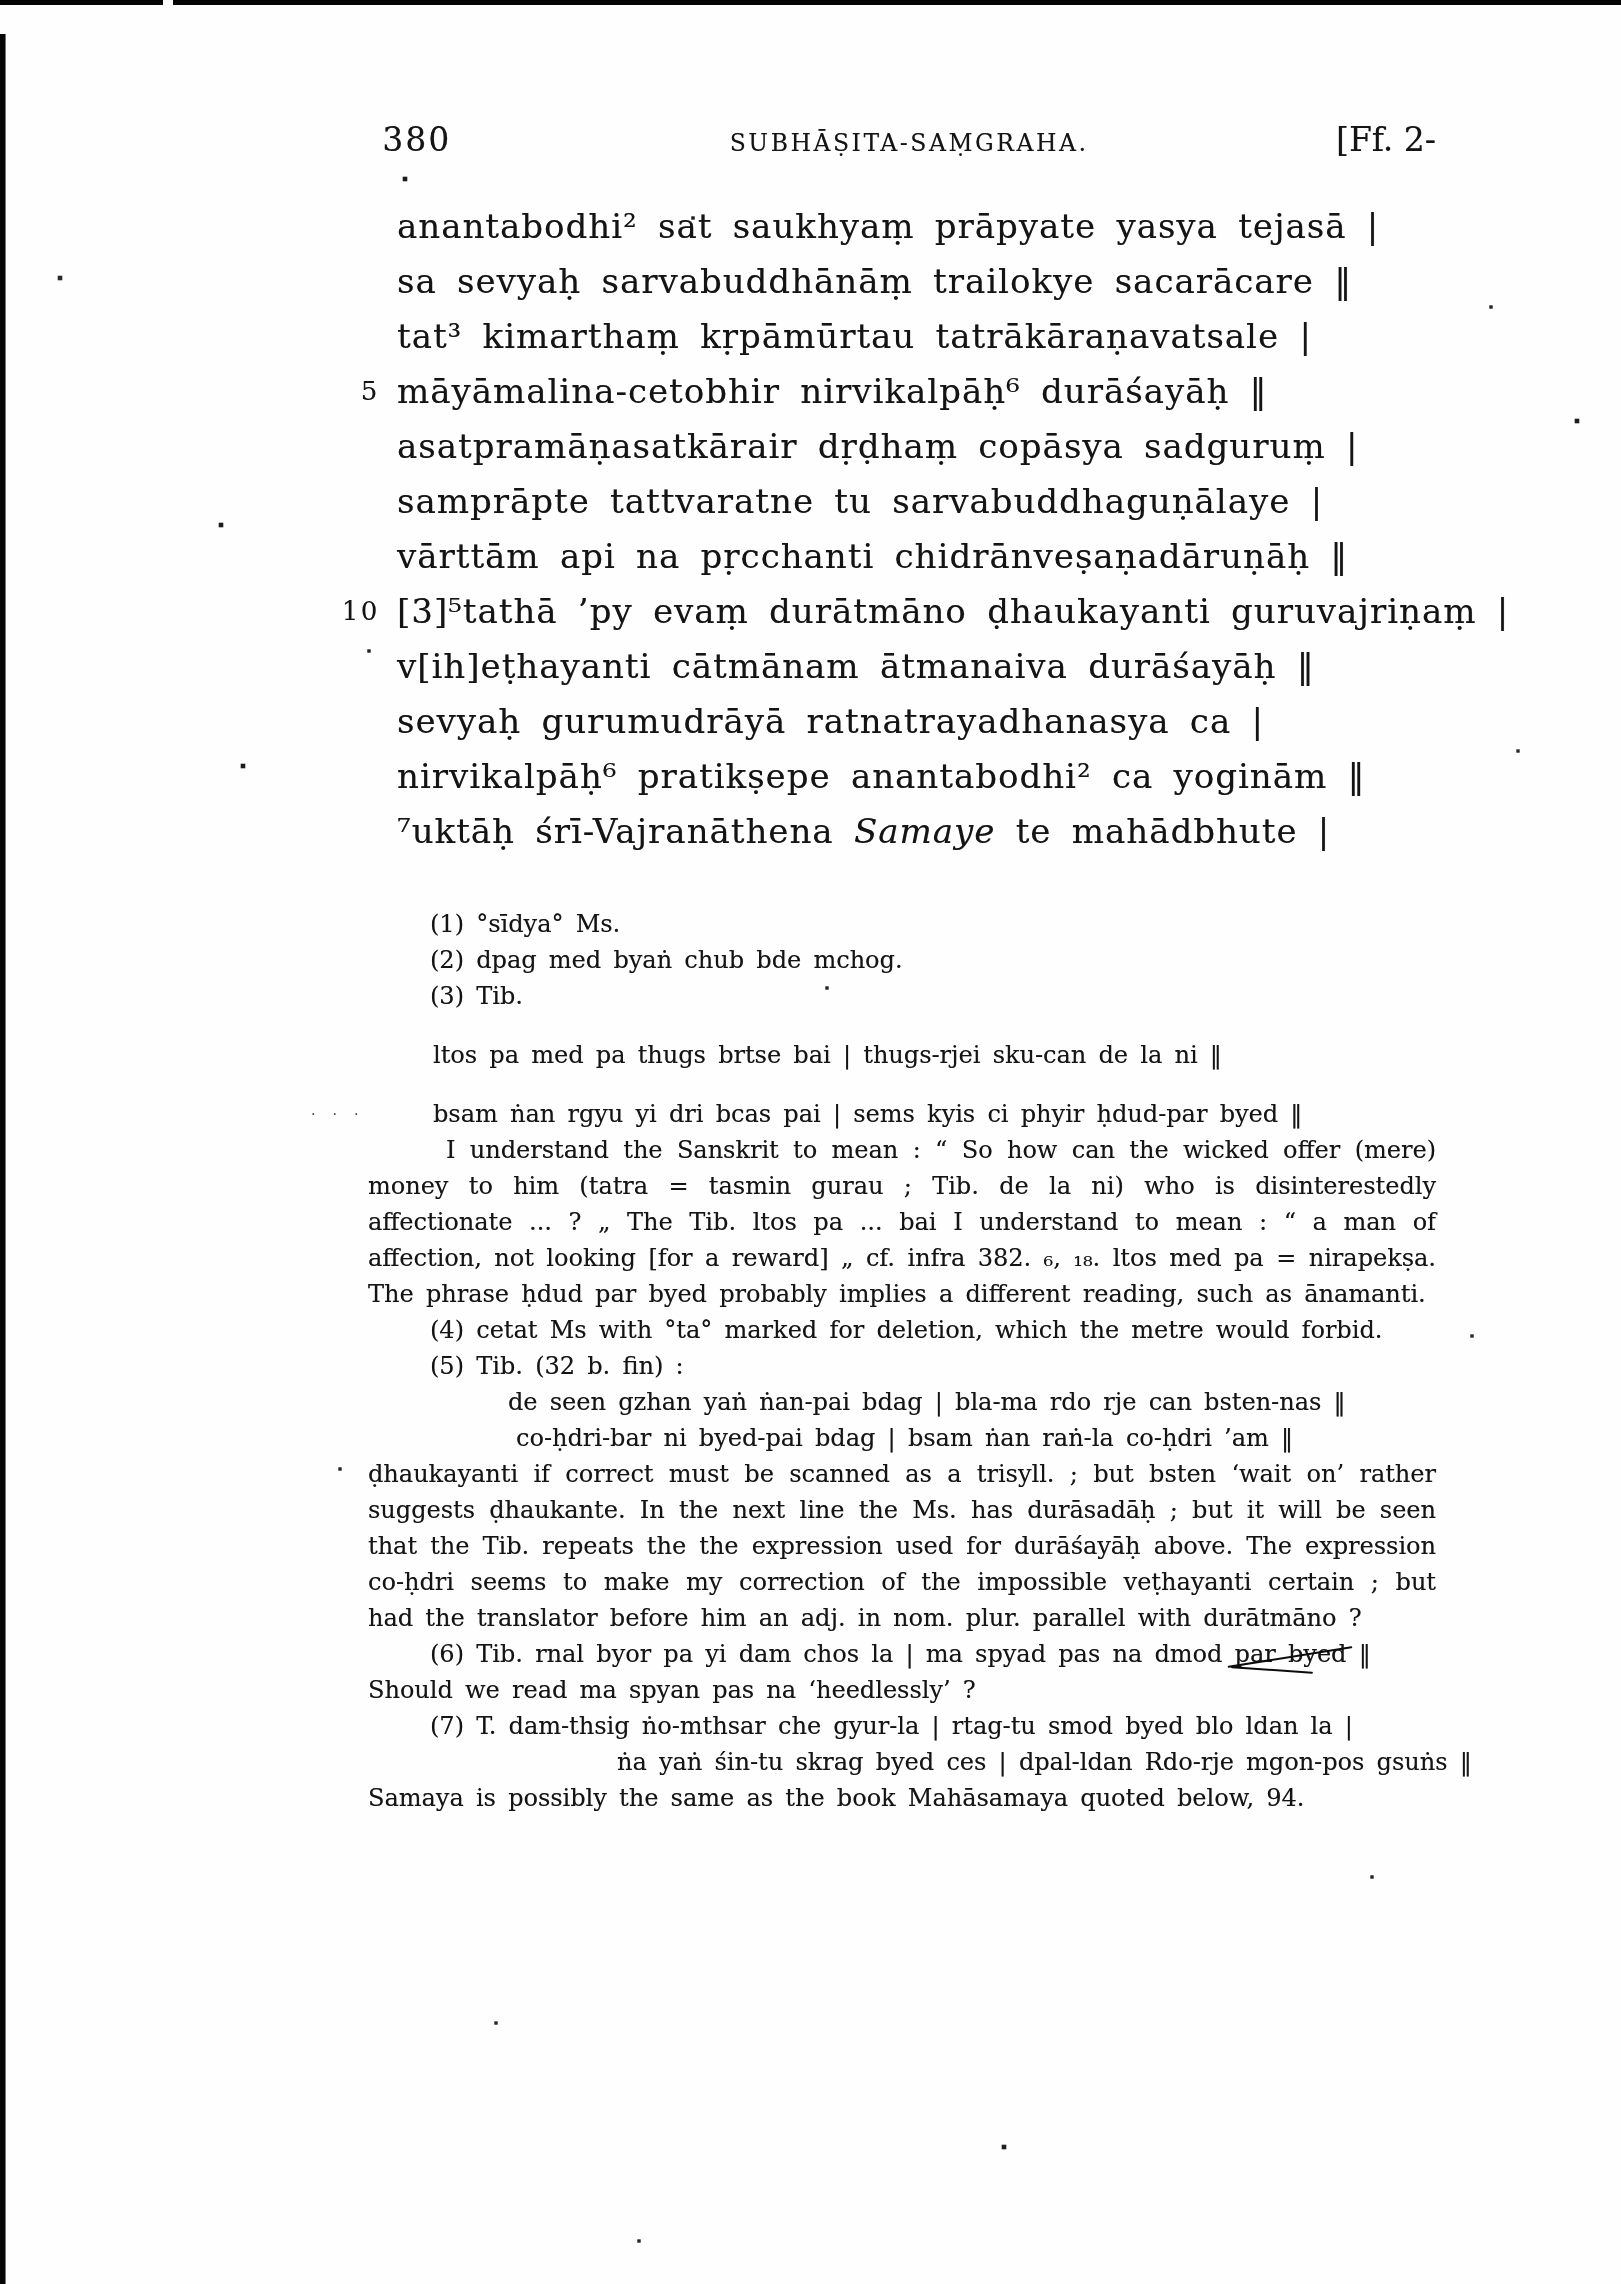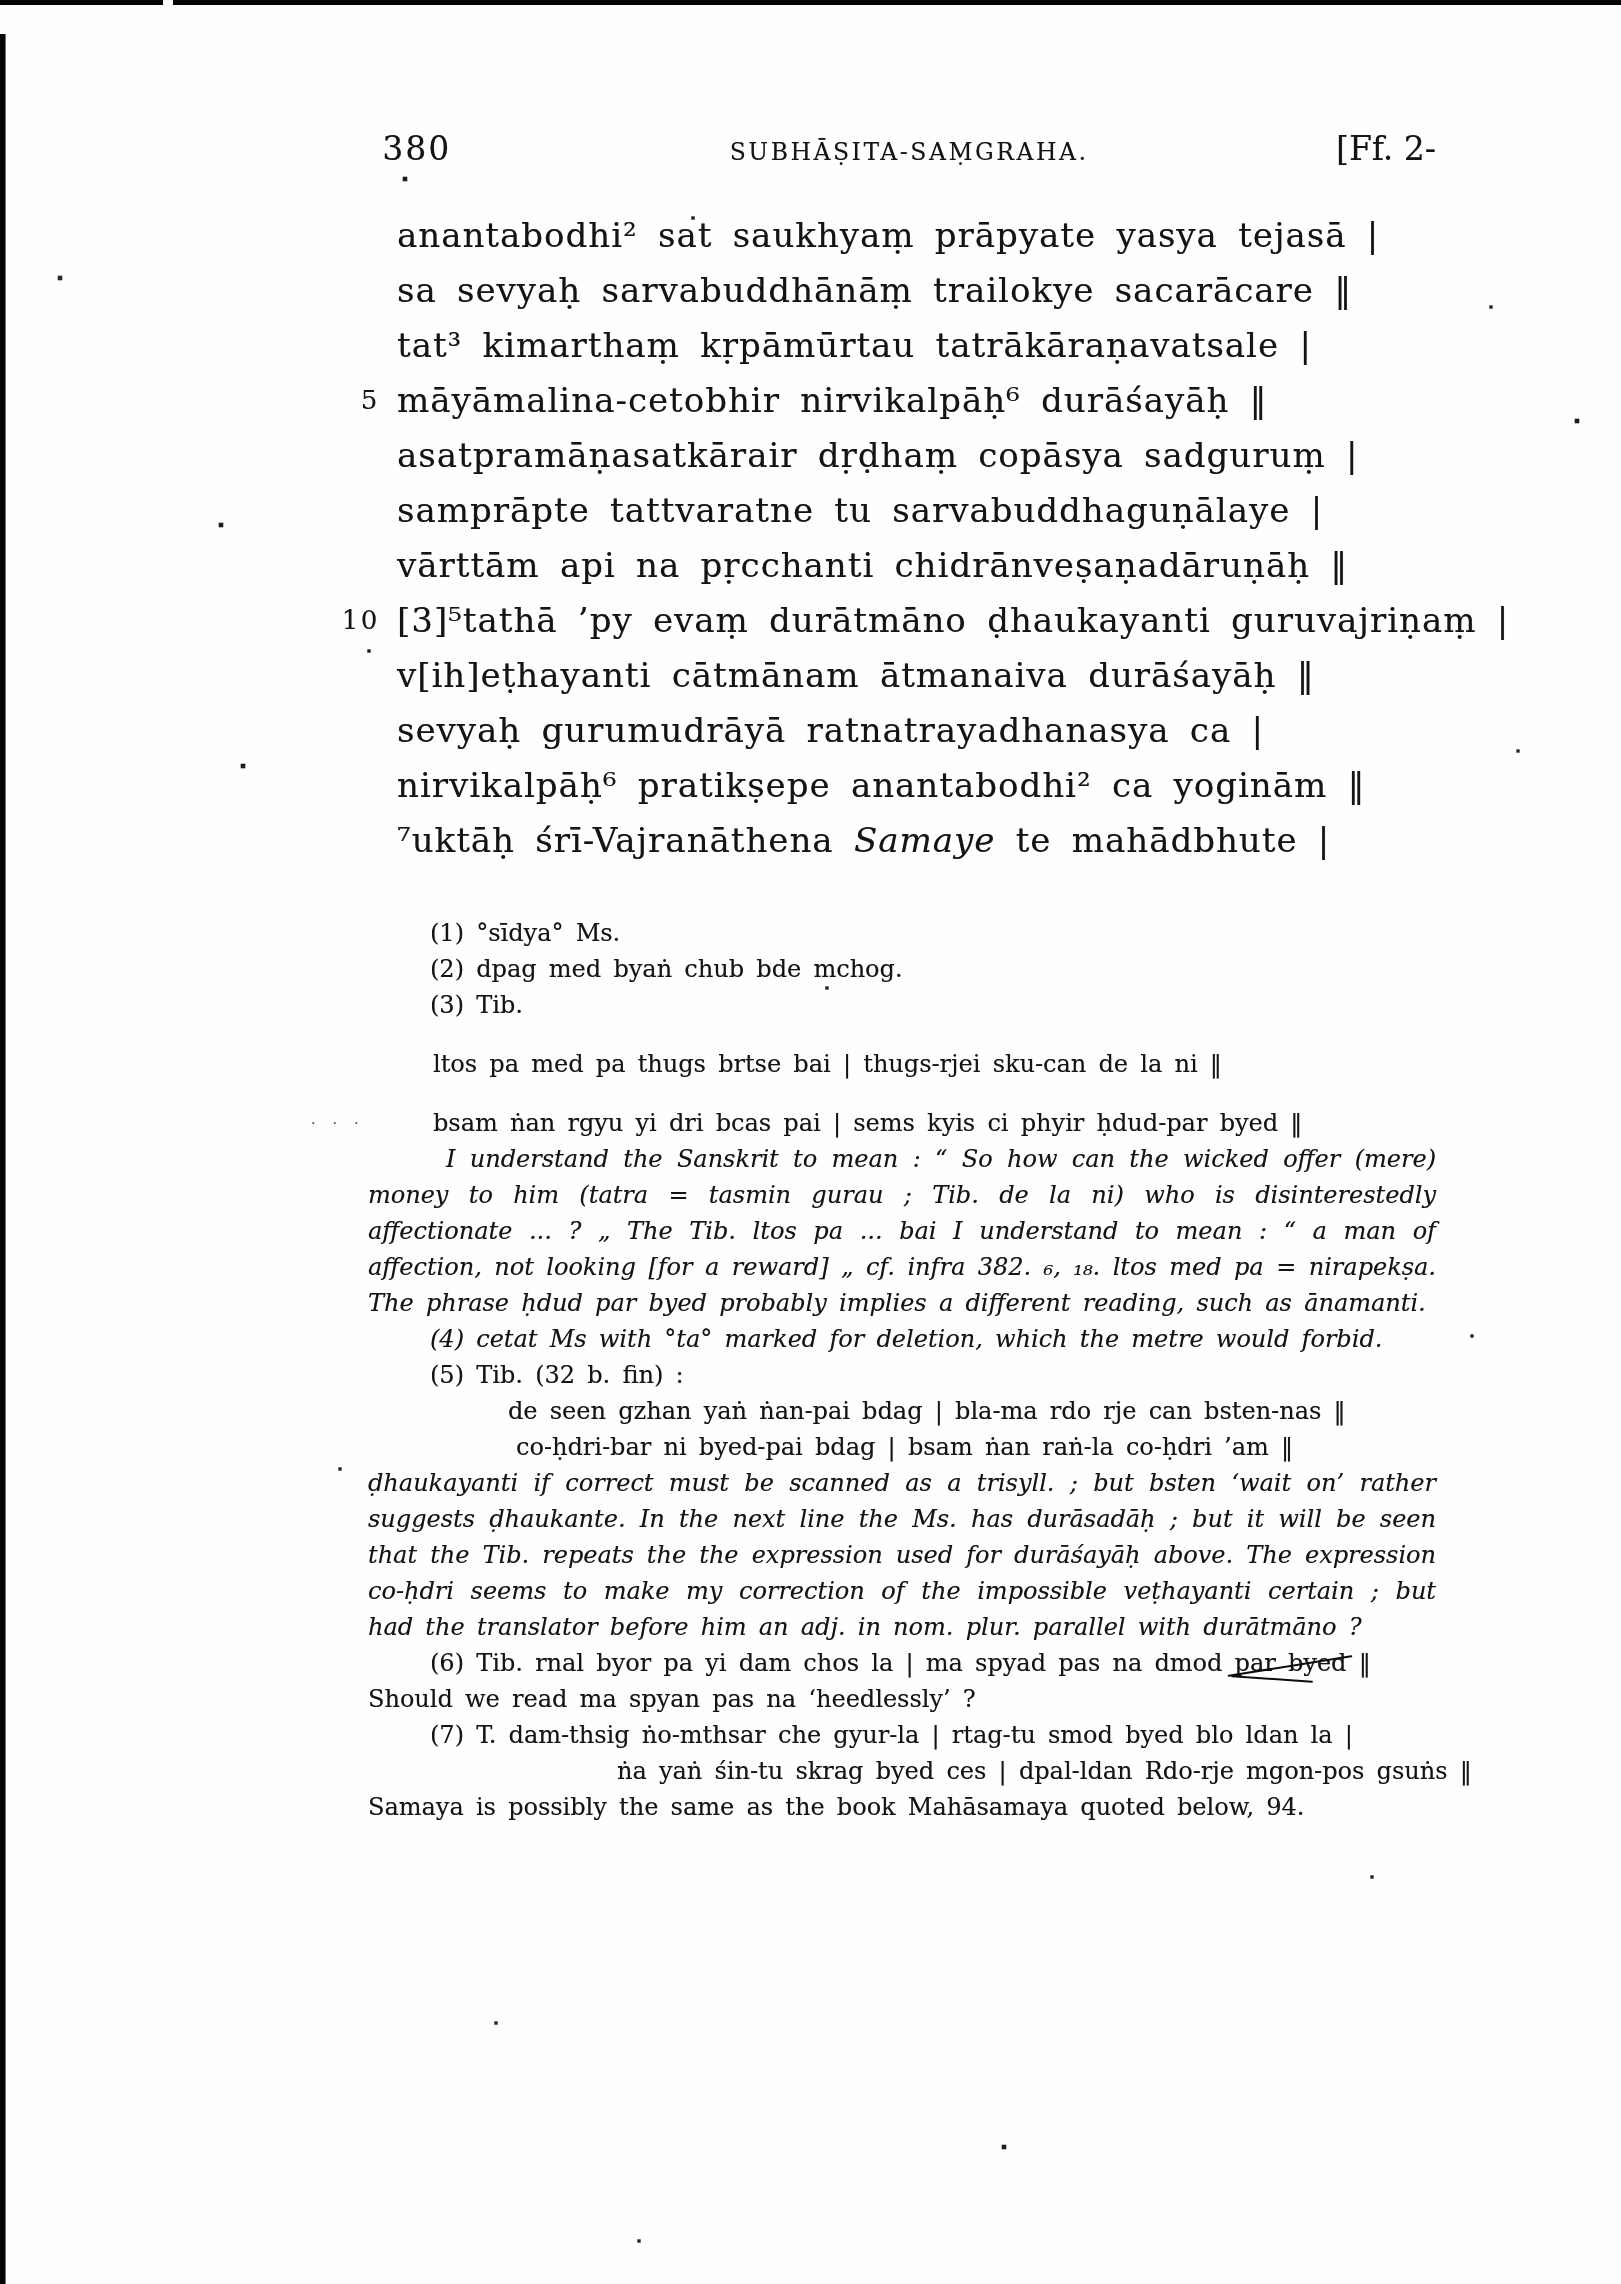--- a/index.html
+++ b/index.html
@@ -21,42 +21,42 @@
   .noise{position:absolute;top:0;left:0;width:2px;height:2px;background:transparent;
     box-shadow:
       404px 178px 0 1.3px #1c1c1c, 692px 217px 0 0.7px #1c1c1c,
       59px 277px 0 1.3px #2a2a2a, 220px 524px 0 1.3px #1c1c1c,
       368px 650px 0 0.7px #222, 1490px 306px 0 0.7px #222,
       1576px 420px 0 1.3px #1c1c1c, 1517px 750px 0 0.7px #2a2a2a,
       826px 987px 0 0.7px #222, 242px 765px 0 1.3px #1a1a1a,
       339px 1468px 0 0.7px #222, 1471px 1335px 0 0.7px #262626,
       1003px 2146px 0 1.3px #1f1f1f, 638px 2240px 0 0.7px #262626,
       1371px 1876px 0 0.7px #222, 495px 2022px 0 0.7px #262626;}
-  .content{position:absolute;left:368px;top:129px;width:1068px;}
+  .content{position:absolute;left:368px;top:120px;width:1068px;}
 
   
   .header{display:grid;grid-template-columns:1fr auto 1fr;align-items:baseline;padding-left:14.3px;}
   .pnum{font-size:33px;letter-spacing:2px;}
   .ptitle{font-size:23.4px;letter-spacing:2.6px;justify-self:center;}
   .folio{font-size:33px;justify-self:end;white-space:nowrap;}
 
   
   .verse{margin-top:40px;margin-left:29px;}
   .vline{position:relative;height:55px;line-height:55px;font-size:34px;
     letter-spacing:1px;word-spacing:8.5px;white-space:nowrap;}
   .lnum{position:absolute;left:-73px;width:56px;text-align:right;
     font-size:26px;letter-spacing:2.6px;word-spacing:0;}
   .vitalic{font-style:italic;margin-top:32px;}
 
   
   .footnotes{margin-top:47px;font-size:24px;line-height:36px;word-spacing:4.6px;}
   .fn{margin:0;}
   .indent{text-indent:62px;}
   .indent-lg{text-indent:78px;}
-  .justify{text-align:justify;font-style:italic;}
+  .justify{text-align:justify;}
   .tib3{padding-left:65px;position:relative;white-space:nowrap;margin-top:23px;}
   .tib3b::before{content:"· ·  ·";position:absolute;left:-57px;top:0;color:#4a4a4a;
     font-size:14.3px;letter-spacing:3.9px;text-shadow:none;}
   .tib-verse{padding-left:140px;white-space:nowrap;}
   .tib-verse-b{padding-left:148px;white-space:nowrap;}
   .tib7{padding-left:249px;white-space:nowrap;}
   .struck{position:relative;white-space:nowrap;}
   .struck::after{content:"";position:absolute;left:-7.8px;right:-6.5px;top:56%;height:2.3px;
     background:#0c0c0c;transform:rotate(-9deg);border-radius:1.3px;}
   .struck::before{content:"";position:absolute;left:-3.9px;right:30%;bottom:-2.6px;height:2px;

